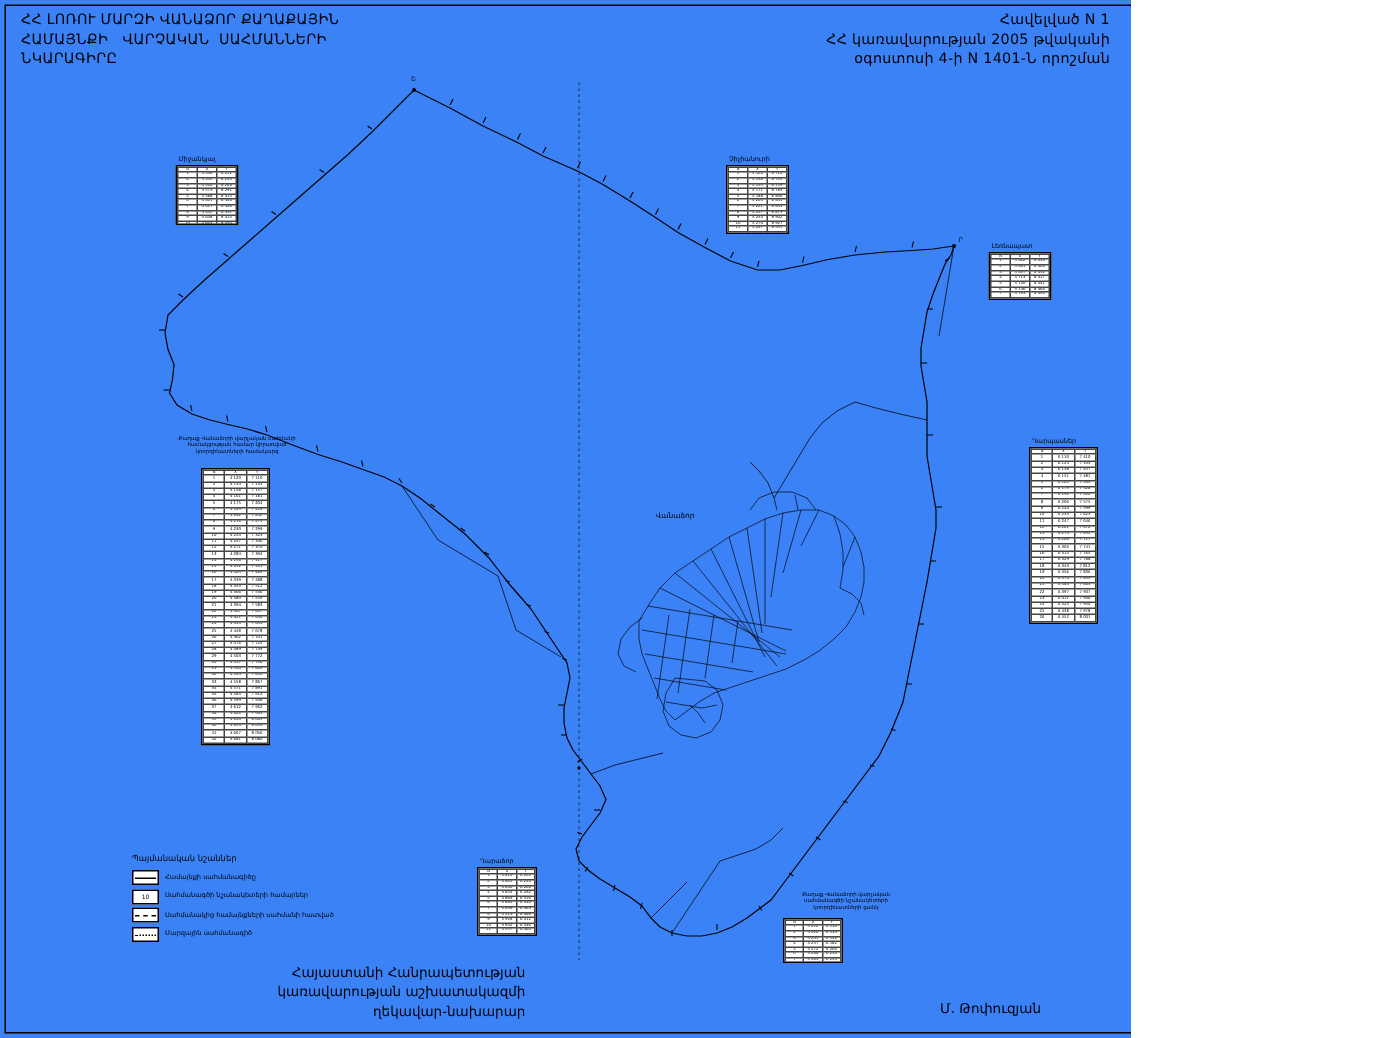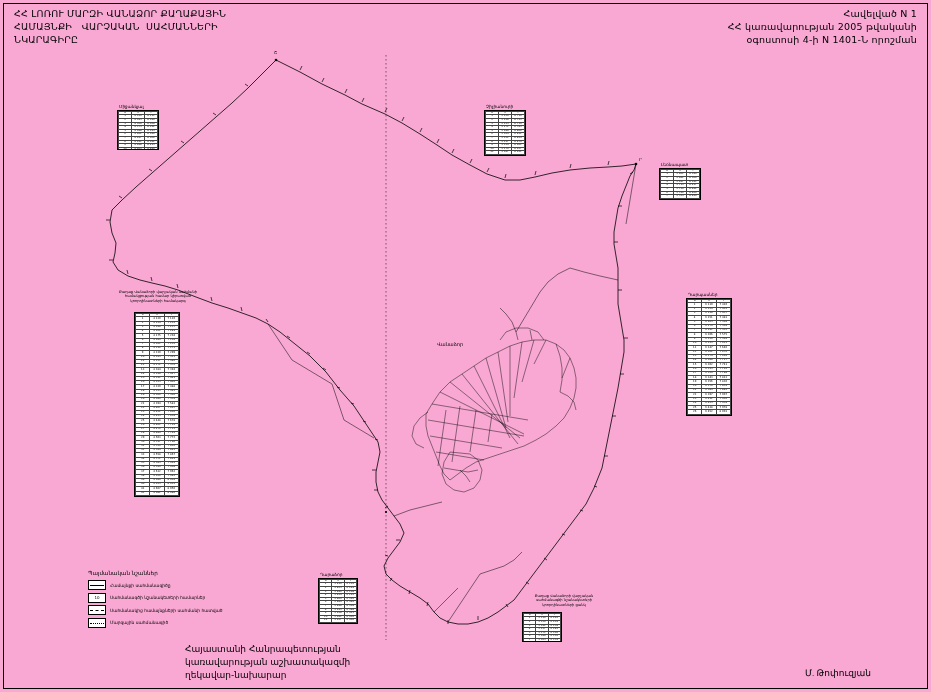--- a/index.html
+++ b/index.html
@@ -5,23 +5,23 @@
   html, body {
     margin: 0;
     padding: 0;
     background: #ffffff;
   }
   body {
     font-family: "DejaVu Sans", sans-serif;
   }
   #page {
     position: relative;
-    width: 931px;
+    width: 754px;
     height: 692px;
-    background: #f9a8d4;
+    background: #3b82f6;
     overflow: hidden;
   }
   .frame {
     position: absolute;
     left: 3px;
     top: 3px;
     width: 925px;
     height: 686px;
     border: 1px solid #000;
     box-sizing: border-box;
@@ -160,28 +160,28 @@
     border-top: 1px dotted #000;
   }
   #footer {
     position: absolute;
     left: 185px;
     top: 643px;
     font-size: 9px;
     line-height: 13px;
     color: #000;
     white-space: pre-line;
+    text-align: right;
   }
   #signature {
     position: absolute;
     right: 60px;
     top: 668px;
     font-size: 9px;
     color: #000;
-    font-family: Liberation Serif, serif;
   }
 </style>
 </head>
 <body>
 
 <div id="page">
 
   <div class="frame"></div>
 
   <div class="ttl" id="title-left">ՀՀ ԼՈՌՈՒ ՄԱՐԶԻ ՎԱՆԱՁՈՐ ՔԱՂԱՔԱՅԻՆ

